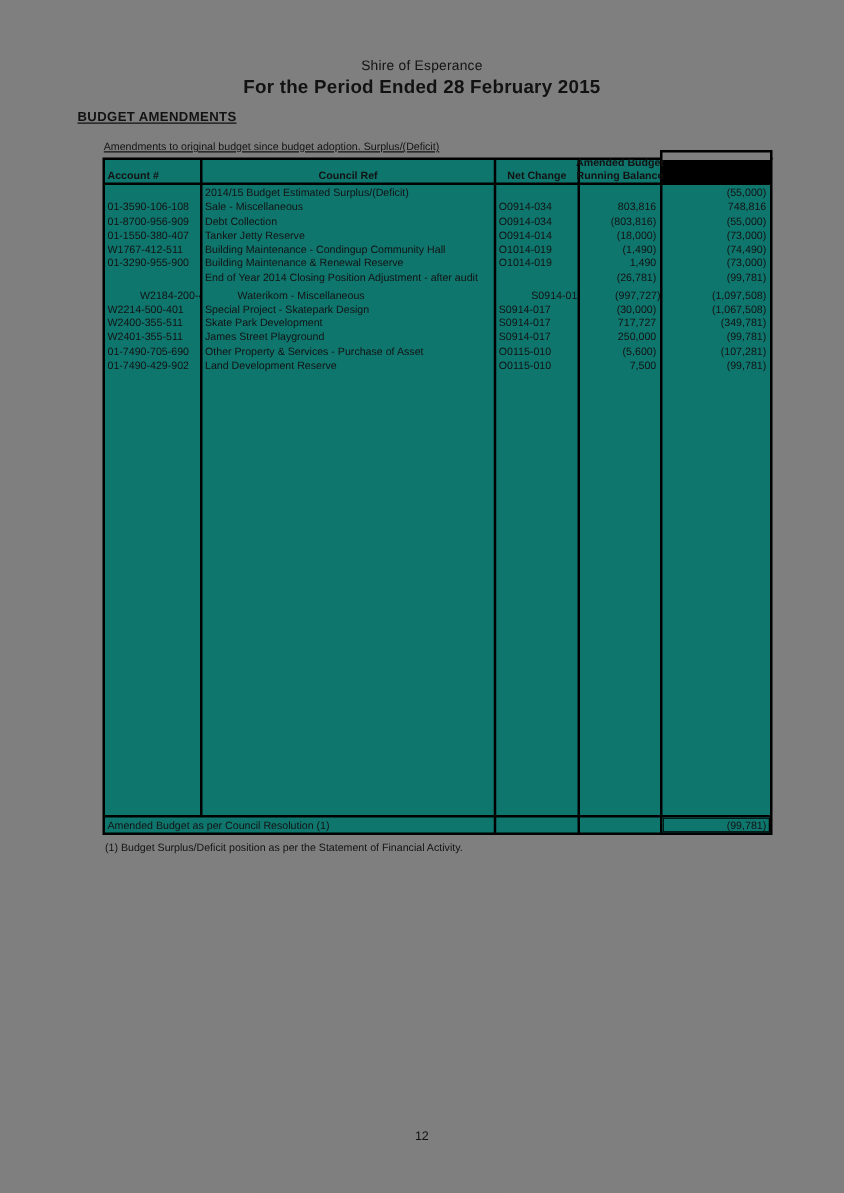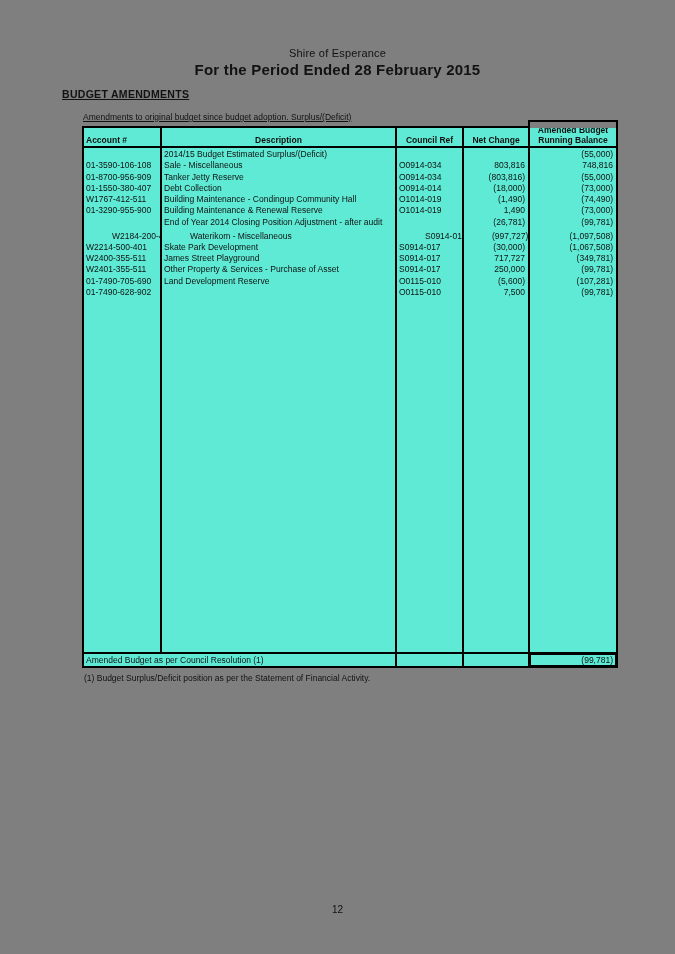--- a/index.html
+++ b/index.html
@@ -29,21 +29,21 @@
     position:absolute;top:112px;left:83px;
     font-size:8.5px;text-decoration:underline;
   }
   
   .tbl{
     position:absolute;left:82px;top:126px;width:536px;
     background:#000;padding:2px;box-sizing:border-box;
     display:flex;flex-direction:column;gap:2px;
   }
   .grid-row{display:grid;grid-template-columns:76px 233px 65px 64px 86px;gap:2px;}
-  .cell{background:#5eead4;box-sizing:border-box;overflow:visible;}
+  .cell{background:#0f766e;box-sizing:border-box;overflow:visible;}
   .thead .cell{
     height:18px;font-size:8.5px;font-weight:bold;
     display:flex;align-items:flex-end;padding:0 2px 1px 2px;
   }
   .thead .c-account{justify-content:flex-start;}
   .thead .c-desc,.thead .c-ref,.thead .c-change{justify-content:center;}
   .thead .c-balance{flex-direction:column;align-items:center;justify-content:flex-end;padding-bottom:1px;}
   .thead .c-balance .hline{line-height:9.5px;white-space:nowrap;}
   
   .hdr-ext{
@@ -81,21 +81,20 @@
   <div class="section-heading">BUDGET AMENDMENTS</div>
   <div class="intro-line">Amendments to original budget since budget adoption. Surplus/(Deficit)</div>
 
   <div class="tbl">
     <div class="hdr-ext">
         <div class="inner"></div>
       </div>
 
     <div class="grid-row thead">
       <div class="cell c-account">Account #</div>
-      <div class="cell c-desc">Description</div>
       <div class="cell c-ref">Council Ref</div>
       <div class="cell c-change">Net Change</div>
       <div class="cell c-balance">
         <span class="hline">Amended Budget</span>
         <span class="hline">Running Balance</span>
       </div>
     </div>
 
     <div class="grid-row tbody">
       <div class="cell" id="col-account">
@@ -104,31 +103,32 @@
           <div class="bline">01-8700-956-909</div>
           <div class="bline">01-1550-380-407</div>
           <div class="bline">W1767-412-511</div>
           <div class="bline">01-3290-955-900</div>
           <div class="bline">&nbsp;</div>
           <div class="bline gap">W2184-200-401</div>
           <div class="bline">W2214-500-401</div>
           <div class="bline">W2400-355-511</div>
           <div class="bline">W2401-355-511</div>
           <div class="bline">01-7490-705-690</div>
-          <div class="bline">01-7490-628-902</div>
+          <div class="bline">01-7490-429-902</div>
         </div>
       <div class="cell" id="col-description">
           <div class="bline">2014/15 Budget Estimated Surplus/(Deficit)</div>
           <div class="bline">Sale - Miscellaneous</div>
+          <div class="bline">Debt Collection</div>
           <div class="bline">Tanker Jetty Reserve</div>
-          <div class="bline">Debt Collection</div>
           <div class="bline">Building Maintenance - Condingup Community Hall</div>
           <div class="bline">Building Maintenance &amp; Renewal Reserve</div>
           <div class="bline">End of Year 2014 Closing Position Adjustment - after audit</div>
           <div class="bline gap">Waterikom - Miscellaneous</div>
+          <div class="bline">Special Project - Skatepark Design</div>
           <div class="bline">Skate Park Development</div>
           <div class="bline">James Street Playground</div>
           <div class="bline">Other Property &amp; Services - Purchase of Asset</div>
           <div class="bline">Land Development Reserve</div>
         </div>
       <div class="cell" id="col-ref">
           <div class="bline">&nbsp;</div>
           <div class="bline">O0914-034</div>
           <div class="bline">O0914-034</div>
           <div class="bline">O0914-014</div>

